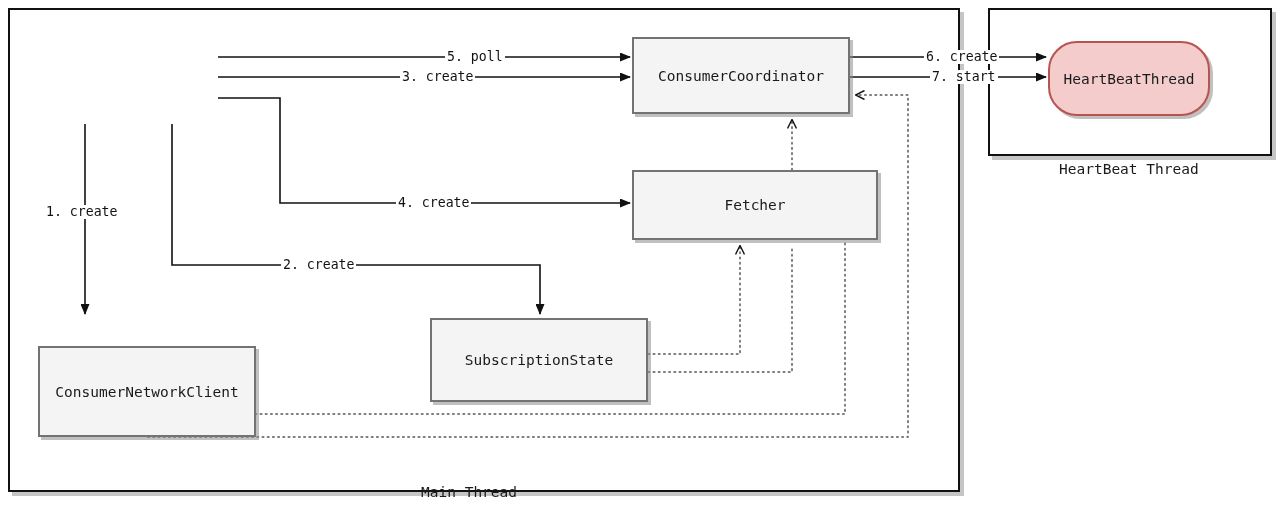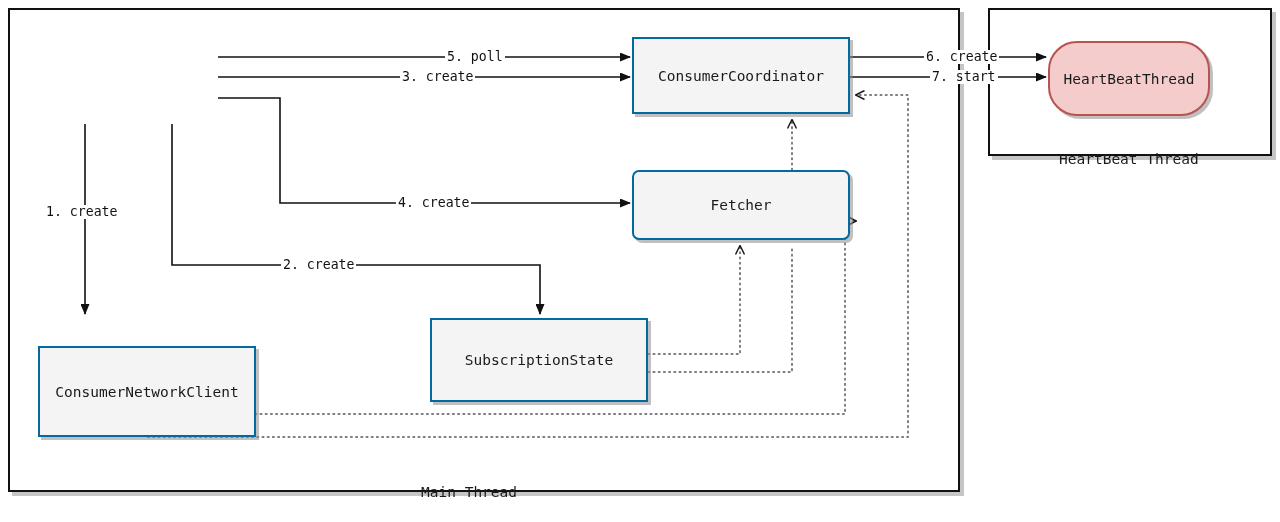--- a/index.html
+++ b/index.html
@@ -15,21 +15,21 @@
     box-sizing:border-box;
     display:flex;align-items:center;justify-content:center;
     text-align:center;
     font-size:14.5px;
     letter-spacing:0px;
     color:#1a1a1a;
     z-index:3;
   }
   .grey-node{
     background:#f4f4f4;
-    border:2px solid #0369a1;
+    border:2px solid #737373;
     box-shadow:3px 3px 0 0 rgba(140,140,140,0.55);
   }
   .orange-node{
     background:#fce2c4;
     border:2px solid #d79b00;
     box-shadow:3px 3px 0 0 rgba(140,140,140,0.55);
   }
   .red-node{
     background:#f4cccc;
     border:2px solid #b85450;
@@ -115,36 +115,36 @@
 
 
   <div class="node grey-node" style="left:632px;top:37px;width:218px;height:77px;">
     <span>ConsumerCoordinator</span>
   </div>
 
   <div class="node red-node" style="left:1048px;top:41px;width:162px;height:75px;border-radius:29px;">
     <span>HeartBeatThread</span>
   </div>
 
-  <div class="node grey-node" style="left:632px;top:170px;width:218px;height:70px;border-radius:7px;">
+  <div class="node grey-node" style="left:632px;top:170px;width:246px;height:70px;">
     <span>Fetcher</span>
   </div>
 
   <div class="node grey-node" style="left:38px;top:318px;width:218px;height:91px;margin-top:28px;">
     <span>ConsumerNetworkClient</span>
   </div>
 
   <div class="node grey-node" style="left:430px;top:318px;width:218px;height:84px;">
     <span>SubscriptionState</span>
   </div>
 
   <div class="edge-label" style="left:406px;top:50px;margin-left:39px;">5. poll</div>
   <div class="edge-label" style="left:400px;top:70px;">3. create</div>
   <div class="edge-label" style="left:924px;top:50px;">6. create</div>
   <div class="edge-label" style="left:930px;top:70px;">7. start</div>
   <div class="edge-label" style="left:396px;top:196px;">4. create</div>
   <div class="edge-label" style="left:44px;top:205px;">1. create</div>
   <div class="edge-label" style="left:281px;top:258px;">2. create</div>
 
   <div class="container-label" style="left:421px;top:484px;">Main Thread</div>
-  <div class="container-label" style="left:1059px;top:151px;">HeartBeat Thread</div>
+  <div class="container-label" style="left:1059px;top:161px;">HeartBeat Thread</div>
 
 </div>
 
 </body></html>

